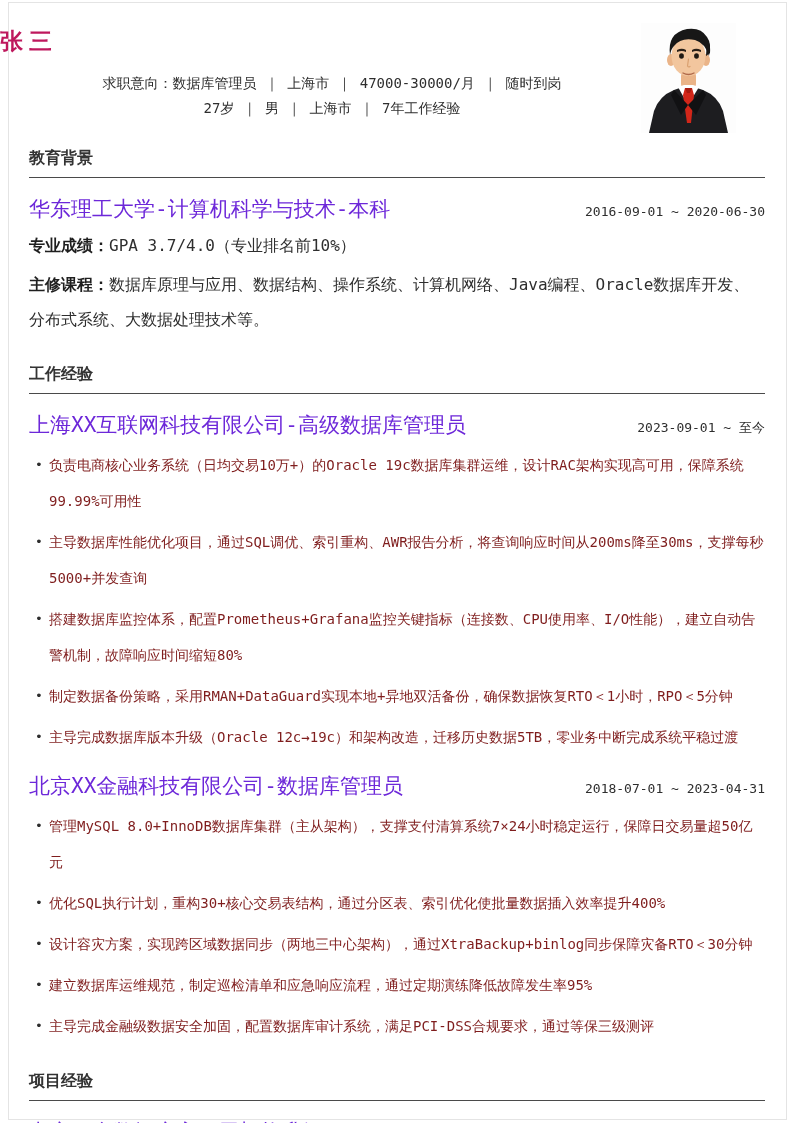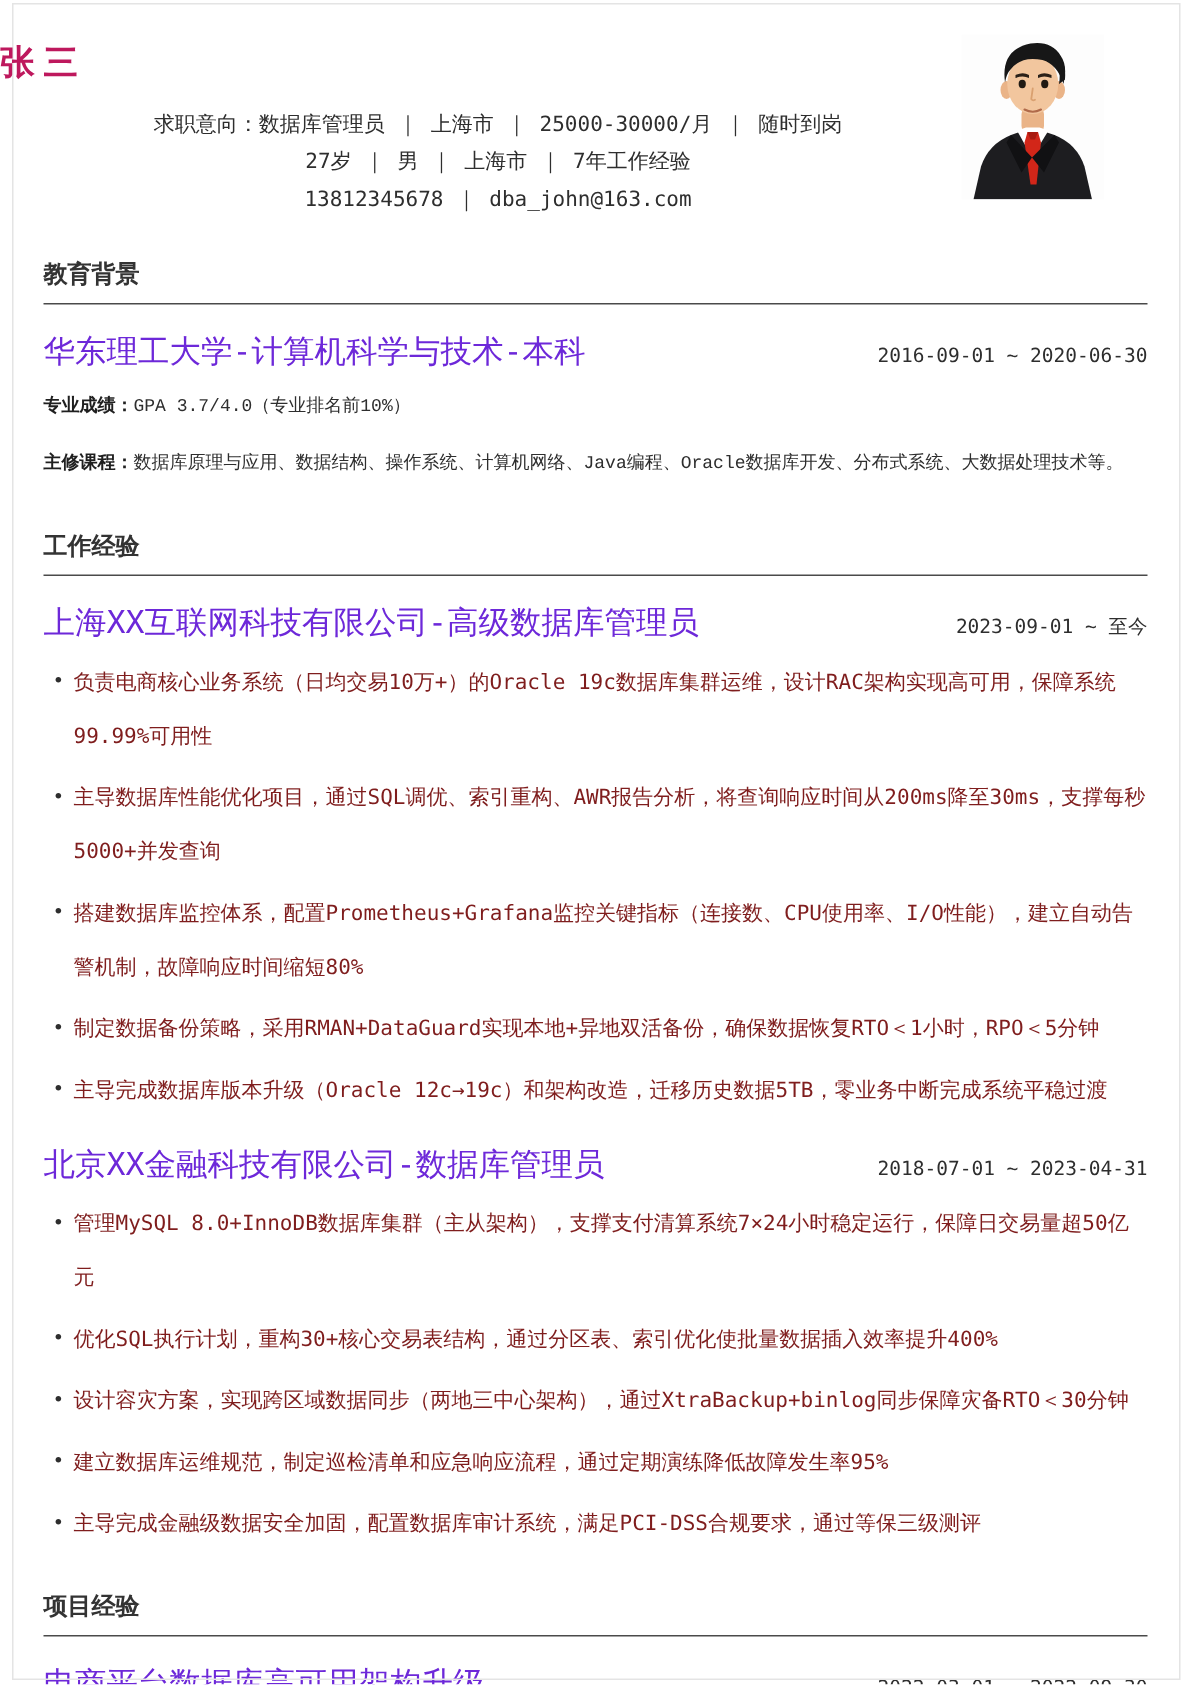--- a/index.html
+++ b/index.html
@@ -52,21 +52,21 @@
     border-bottom:1px solid #4a4a4a;
   }
   .entry-header {
     display:flex; justify-content:space-between; align-items:baseline;
     margin-top:17px;
   }
   .entry-title { font-size:21px; font-weight:normal; color:#6d28d9; }
   .entry-date  { font-size:13px; color:#2e2e2e; white-space:nowrap; }
   .labeled-line {
     margin-top:11px;
-    font-size:12px; line-height:35px; color:#2e2e2e;font-family:Liberation Mono, monospace;
+    font-size:16px; line-height:35px; color:#2e2e2e;
   }
   .labeled-line .lbl { font-weight:bold; color:#1f1f1f; }
   
   .bullets { list-style:none; margin-top:8px; }
   .bullets li {
     position:relative;
     padding-left:20px;
     font-size:14px; line-height:36px; color:#7f1d1d;
     margin-bottom:5px;
   }
@@ -79,23 +79,22 @@
   .project-block .entry-header { margin-bottom:6px; }
 </style>
 </head>
 <body>
 
 <div class="page">
   <div class="page-frame"></div>
 
   <div class="header">
     <div class="name">张三</div>
-    <div class="header-line">求职意向：数据库管理员 ｜ 上海市 ｜ 25000-30000/月 ｜ 随时到岗</div>
+    <div class="header-line">求职意向：数据库管理员 ｜ 上海市 ｜ 47000-30000/月 ｜ 随时到岗</div>
     <div class="header-line">27岁 ｜ 男 ｜ 上海市 ｜ 7年工作经验</div>
-    <div class="header-line">13812345678 ｜ dba_john@163.com</div>
 
     <div class="photo">
       <svg viewBox="0 0 95 110" xmlns="http://www.w3.org/2000/svg">
         <rect x="0" y="0" width="95" height="110" fill="#fdfdfd"></rect>
 
         <path d="M8,110 L13,88 Q18,73 33,67 L47,62 L62,67 Q77,73 82,88 L87,110 Z" fill="#1d1d20"></path>
 
         <rect x="40" y="48" width="15" height="18" rx="5" fill="#eab488"></rect>
 
         <path d="M37,64 L47,82 L58,64 L52,62 L43,62 Z" fill="#ffffff"></path>

